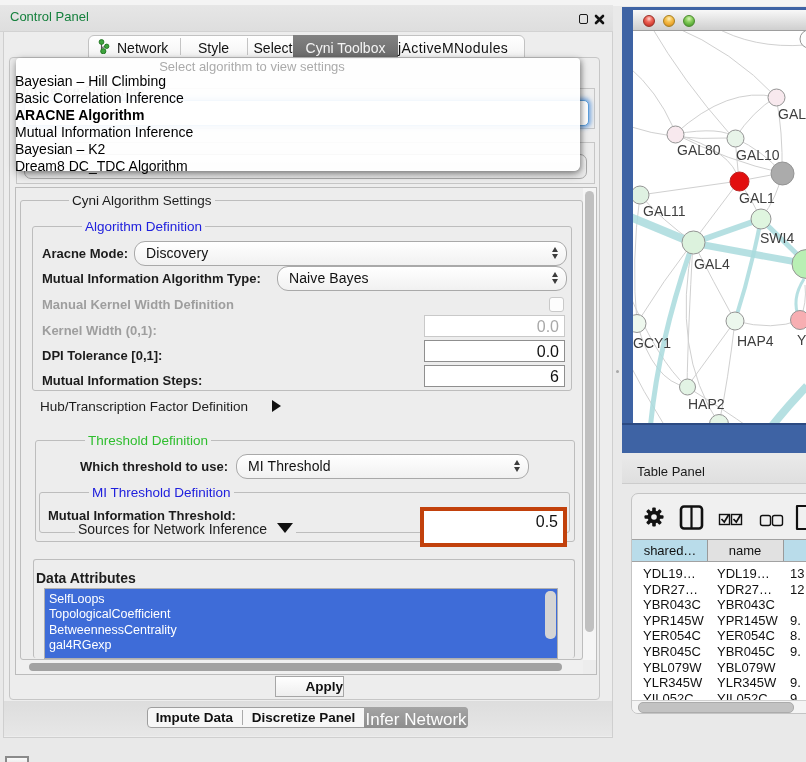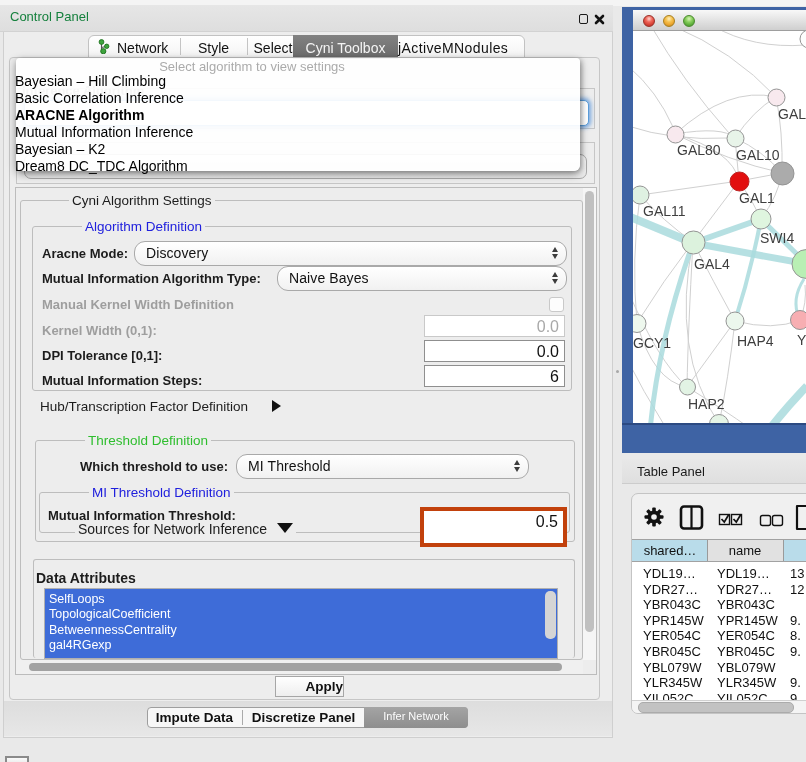--- a/index.html
+++ b/index.html
@@ -145,21 +145,21 @@
        font-size:13.5px;font-weight:bold;color:#111;padding-top:2px;">Apply</div>
 
   <div class="abs" style="left:4px;top:701px;width:608px;height:35px;background:linear-gradient(#dddddd,#e7e7e7);"></div>
   <div class="abs" style="left:147px;top:707px;width:321px;height:21px;background:#f7f7f7;
        border:1px solid #9e9e9e;border-radius:4px;box-sizing:border-box;"></div>
   <div class="abs" style="left:364px;top:707px;width:104px;height:21px;background:linear-gradient(#a4a4a4,#8e8e8e);
        border-radius:0 4px 4px 0;"></div>
   <div class="abs" style="left:242px;top:710px;width:1px;height:15px;background:#aaa;"></div>
   <div class="abs" style="left:147px;top:710px;width:95px;text-align:center;font-size:13.5px;font-weight:bold;color:#111;">Impute Data</div>
   <div class="abs" style="left:243px;top:710px;width:121px;text-align:center;font-size:13.5px;font-weight:bold;color:#111;">Discretize Panel</div>
-  <div class="abs" style="left:364px;top:710px;width:104px;text-align:center;font-size:11px;color:#fdfdfd;">Infer Network</div>
+  <div class="abs" style="left:364px;top:710px;width:104px;text-align:center;font-size:17px;color:#fdfdfd;">Infer Network</div>
 
   <div class="abs" style="left:5px;top:756px;width:20px;height:10px;background:linear-gradient(#fafafa,#ddd);
        border:2px solid #8a8a8a;"></div>
 
   <div class="abs" style="left:616px;top:370px;width:3px;height:3px;border-radius:2px;background:#a8a8a8;"></div>
 
   <div class="abs" style="left:16px;top:58px;width:564px;height:113px;background:rgba(255,255,255,0.93);
        border-radius:4px 4px 6px 6px;box-shadow:0 3px 9px rgba(0,0,0,0.42),2px 1px 4px rgba(0,0,0,0.18);"></div>
   <div class="abs" style="left:16px;top:59px;width:472px;text-align:center;font-size:13px;color:#ababab;">Select algorithm to view settings</div>
   <div class="abs" style="left:15px;top:73px;font-size:14px;color:#000;line-height:17px;white-space:nowrap;">

